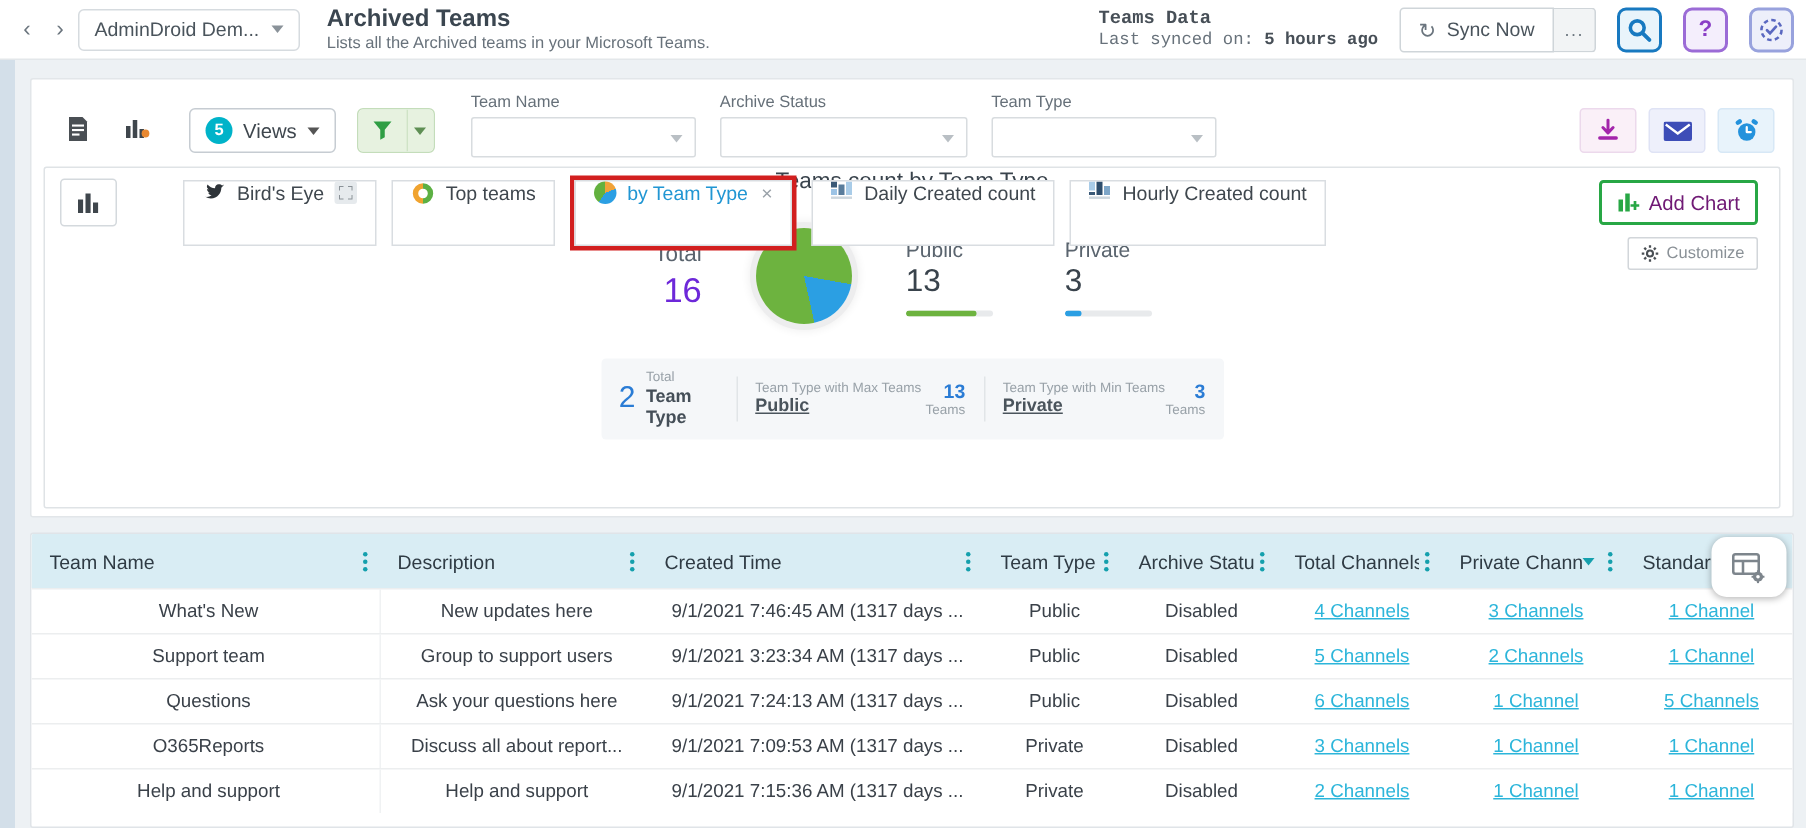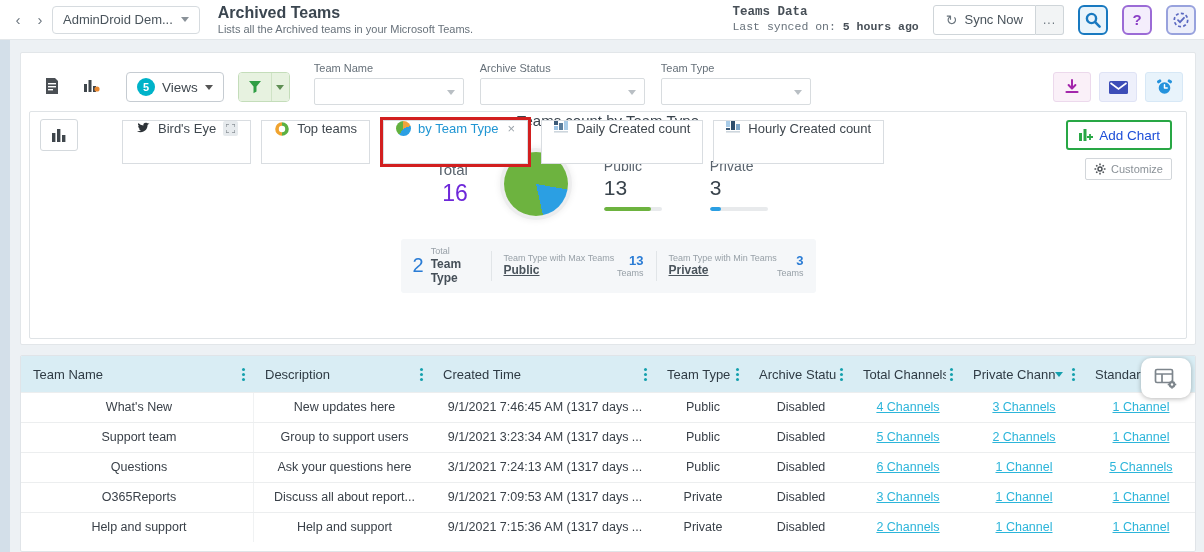--- a/index.html
+++ b/index.html
@@ -72,21 +72,21 @@
   .tabsrow{position:absolute;left:92px;top:5px;display:flex;align-items:center;gap:10px;}
   .ctab{height:44px;border:1px solid #d9dde1;background:#fff;padding:0 12px;display:flex;
     gap:7px;font-size:13px;color:#3f474e;cursor:pointer;white-space:nowrap;}
   .redbox{border:3px solid #d21f1f;}
   .redbox .ctab{border:1px solid #d9dde1;color:#2196d3;}
   .tab-close{color:#9aa2a9;font-size:13px;margin-left:2px;}
   .expand-ic{width:15px;height:15px;background:#e6eaed;border-radius:2px;display:flex;align-items:center;justify-content:center;}
   .minipie{width:15px;height:15px;border-radius:50%;
     background:conic-gradient(from 0deg,#f0a33a 0 70deg,#2b9fe3 70deg 215deg,#63b13f 215deg 360deg);}
   .addchart{position:absolute;right:14px;top:8px;height:30px;border:2px solid #28a745;border-radius:3px;
-    background:#fff;color:#1d4ed8;font-size:13.5px;display:flex;align-items:center;gap:6px;padding:0 10px;cursor:pointer;}
+    background:#fff;color:#701a75;font-size:13.5px;display:flex;align-items:center;gap:6px;padding:0 10px;cursor:pointer;}
   .customize{position:absolute;right:14px;top:46px;height:22px;border:1px solid #d2d6da;border-radius:2px;
     background:#fff;color:#8a9197;font-size:11px;display:flex;align-items:center;gap:5px;padding:0 8px;cursor:pointer;}
   .ch-title{text-align:center;font-size:15px;color:#39434c;}
   .ch-body{display:flex;justify-content:center;align-items:center;gap:36px;margin-top:16px;height:78px;}
   .totalblk{text-align:right;}
   .t-lbl{font-size:15px;color:#5a646e;}
   .t-val{font-size:23px;color:#6d28d9;margin-top:2px;}
   .pie{width:64px;height:64px;border-radius:50%;box-shadow:0 0 0 4px #ededee,0 0 6px 5px rgba(0,0,0,.06);}
   .metric{min-width:70px;}
   .m-lbl{font-size:14px;color:#5a646e;}
@@ -475,21 +475,21 @@
     <div class="td">9/1/2021 3:23:34 AM (1317 days ...</div>
     <div class="td">Public</div>
     <div class="td">Disabled</div>
     <div class="td"><span class="chlink">5 Channels</span></div>
     <div class="td"><span class="chlink">2 Channels</span></div>
     <div class="td"><span class="chlink">1 Channel</span></div>
   </div>
   <div class="tgrid trow">
     <div class="td">Questions</div>
     <div class="td c2">Ask your questions here</div>
-    <div class="td">3/1/2021 7:24:13 AM (1317 days ...</div>
+    <div class="td">9/1/2021 7:24:13 AM (1317 days ...</div>
     <div class="td">Public</div>
     <div class="td">Disabled</div>
     <div class="td"><span class="chlink">6 Channels</span></div>
     <div class="td"><span class="chlink">1 Channel</span></div>
     <div class="td"><span class="chlink">5 Channels</span></div>
   </div>
   <div class="tgrid trow">
     <div class="td">O365Reports</div>
     <div class="td c2">Discuss all about report...</div>
     <div class="td">9/1/2021 7:09:53 AM (1317 days ...</div>

